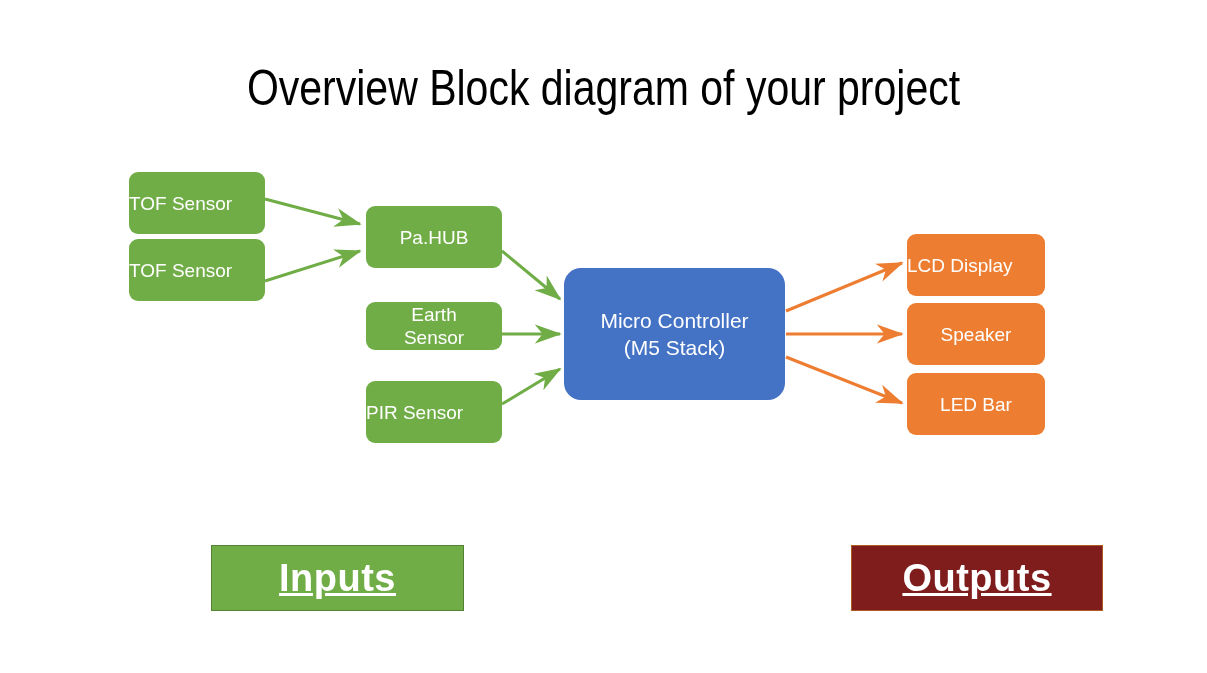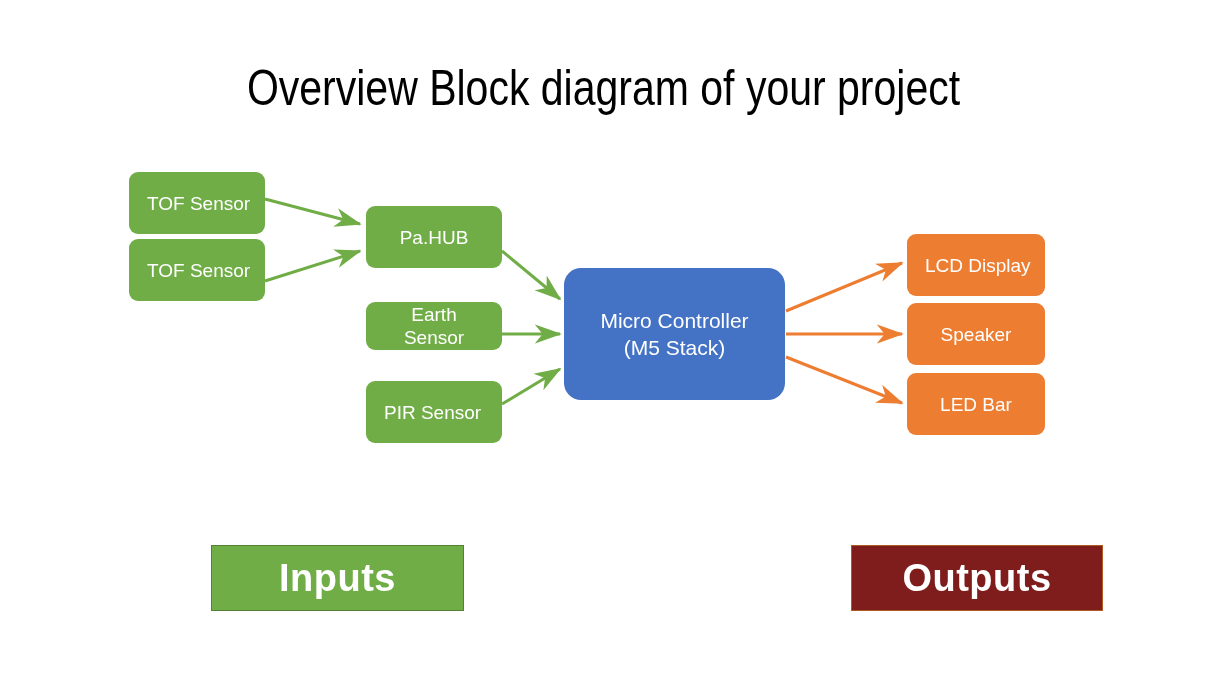--- a/index.html
+++ b/index.html
@@ -50,37 +50,38 @@
     align-items: center;
     color: #ffffff;
     font-size: 19px;
     line-height: 23px;
     border-radius: 9px;
   }
   .node.green { background: #70AD47; }
   .node.blue  { background: #4472C4; border-radius: 17px; }
   .node.orange{ background: #ED7D31; }
   .node .node-label { width: 100%; }
-  .node.left-text .node-label { text-align: left; padding-left: 18px; }
+  .node.left-text .node-label { text-align: left; }
   .node.center-text .node-label { text-align: center; }
   .node.blue .node-label {
     text-align: center;
     font-size: 21px;
     line-height: 27px;
   }
   .legend-bar {
     position: absolute;
     box-sizing: border-box;
     display: flex;
     align-items: center;
     justify-content: center;
     color: #ffffff;
     font-size: 38px;
     font-weight: bold;
     letter-spacing: 0.5px;
+    text-decoration: underline;
   }
   .legend-bar.green  { background: #70AD47; border: 1px solid #548235; }
   .legend-bar.orange { background: #7f1d1d; border: 1px solid #AE5A21; }
 
   
   #node-tof-1      { left:129px; top:172px; width:136px; height:62px; }
   #node-tof-2      { left:129px; top:239px; width:136px; height:62px; }
   #node-pahub      { left:366px; top:206px; width:136px; height:62px; }
   #node-earth      { left:366px; top:302px; width:136px; height:48px; }
   #node-pir        { left:366px; top:381px; width:136px; height:62px;justify-content:flex-end; }

